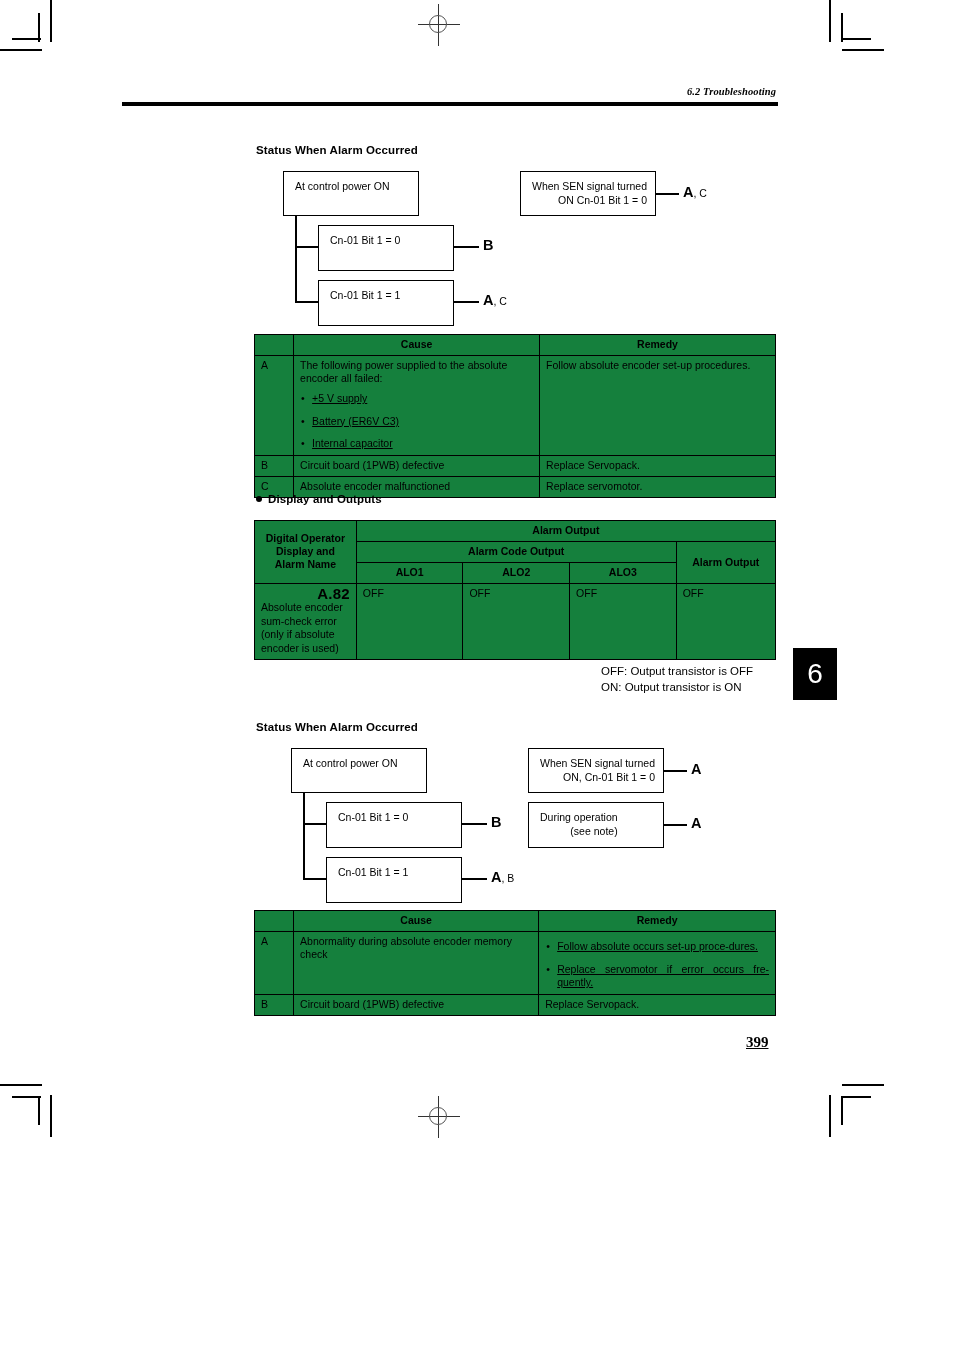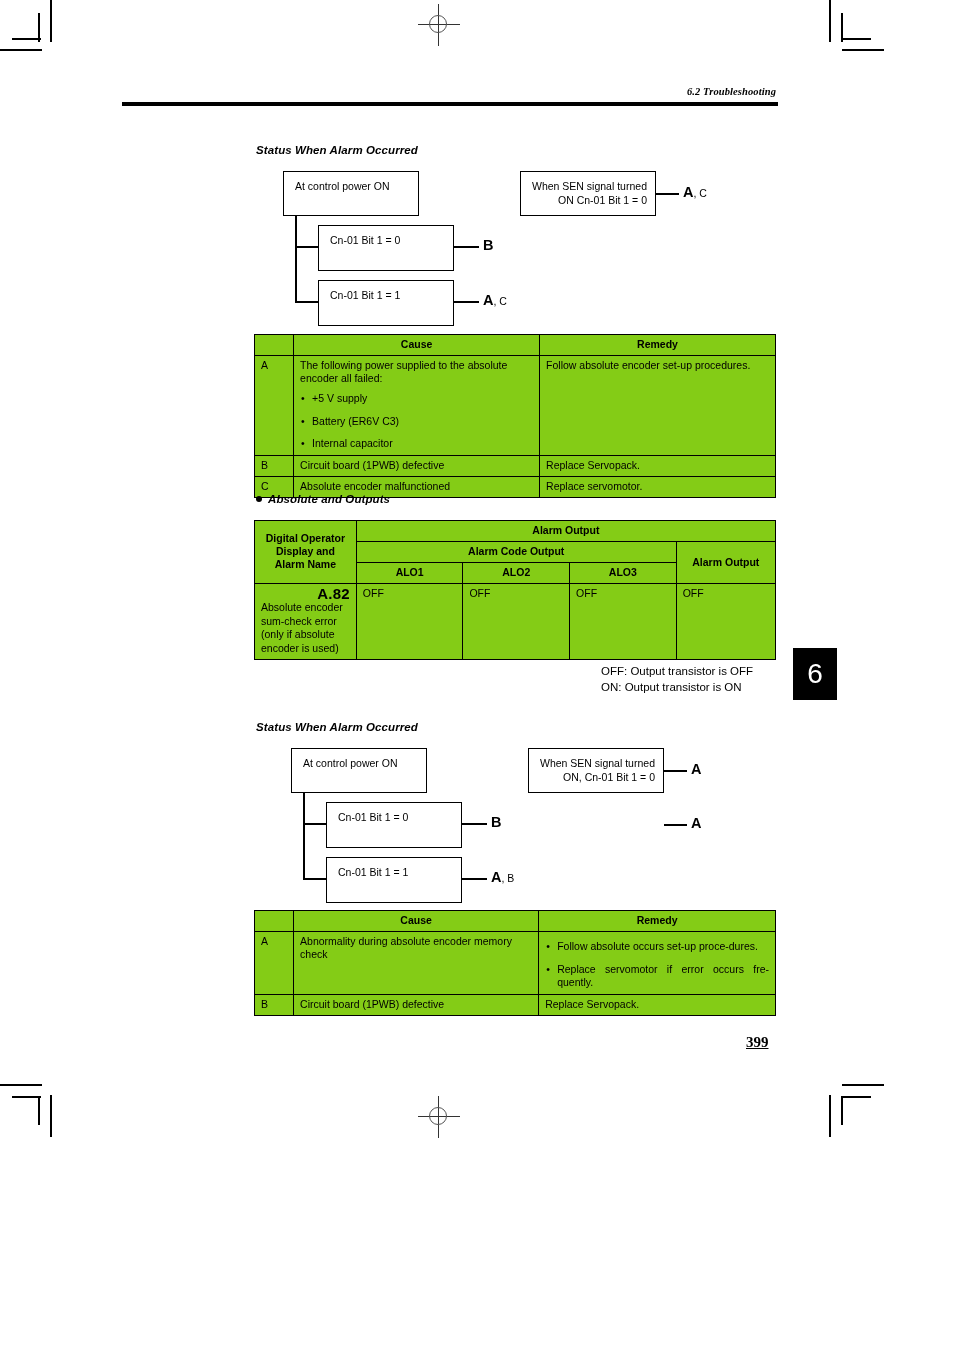--- a/index.html
+++ b/index.html
@@ -64,21 +64,21 @@
   #header-rule {
     position: absolute;
     left: 122px;
     top: 102px;
     width: 656px;
     height: 4px;
     background: #000;
   }
 
   
-  .abs { position: absolute; font-style: italic; }
+  .abs { position: absolute; }
 
   .section-title {
     font-size: 11.5px;
     font-weight: bold;
     letter-spacing: 0.1px;
     white-space: nowrap;
   }
   .bullet-title {
     font-size: 11.5px;
     font-weight: bold;
@@ -124,21 +124,21 @@
   }
   .dlabel .small {
     font-size: 10.5px;
   }
 
   
   table.doc {
     position: absolute;
     border-collapse: collapse;
     font-size: 10.5px;
-    background: #84cc16;
+    background: #15803d;
   }
   table.doc td, table.doc th {
     border: 1.3px solid #000;
     padding: 3px 6px 4px 6px;
     vertical-align: top;
     text-align: left;
     font-weight: normal;
     line-height: 13px;
   }
   table.doc th {
@@ -155,20 +155,21 @@
   ul.blist {
     margin: 0;
     padding: 0;
     list-style: none;
   }
   ul.blist li {
     position: relative;
     padding-left: 12px;
     margin-top: 9px;
     line-height: 13.5px;
+    text-decoration: underline;
   }
   ul.blist li:first-child { margin-top: 7px; }
   ul.blist li:before {
     content: "\2022";
     position: absolute;
     left: 1px;
     top: 0;
   }
   ul.blist.justified li { text-align: justify; }
 
@@ -330,21 +331,21 @@
     </tr>
     <tr>
       <td>C</td>
       <td>Absolute encoder malfunctioned</td>
       <td>Replace servomotor.</td>
     </tr>
   </tbody>
 </table>
 
 <div class="abs bullet-title" style="left:256px;top:493px;">
-  <span class="dot"></span><span>Absolute and Outputs</span>
+  <span class="dot"></span><span>Display and Outputs</span>
 </div>
 
 <table class="doc alarm-table outer-thick" style="left:254px;top:520px;width:522px;">
   <thead>
     <tr>
       <th class="alarm-name-cell" rowspan="3" style="vertical-align:middle;white-space:pre-line;">Digital Operator
 Display and
 Alarm Name</th>
       <th colspan="4">Alarm Output</th>
     </tr>
@@ -406,20 +407,24 @@
 
   <div class="dbox" style="left:272px;top:6px;width:136px;height:45px;">
     <div class="dtext">When SEN signal turned
 ON, Cn-01 Bit 1 = 0</div>
   </div>
   <div class="conn conn-h" style="left:408px;top:28px;width:23px;"></div>
   <div class="dlabel" style="left:435px;top:19px;">
     <span class="big">A</span><span class="small"></span>
   </div>
 
+  <div class="dbox" style="left:272px;top:60px;width:136px;height:46px;">
+    <div class="dtext">During operation
+(see note)</div>
+  </div>
   <div class="conn conn-h" style="left:408px;top:82px;width:23px;"></div>
   <div class="dlabel" style="left:435px;top:73px;">
     <span class="big">A</span><span class="small"></span>
   </div>
 </div>
 
 <table class="doc cause-table outer-thick" style="left:254px;top:910px;width:522px;">
   <thead>
     <tr>
       <th class="col-letter"></th>

